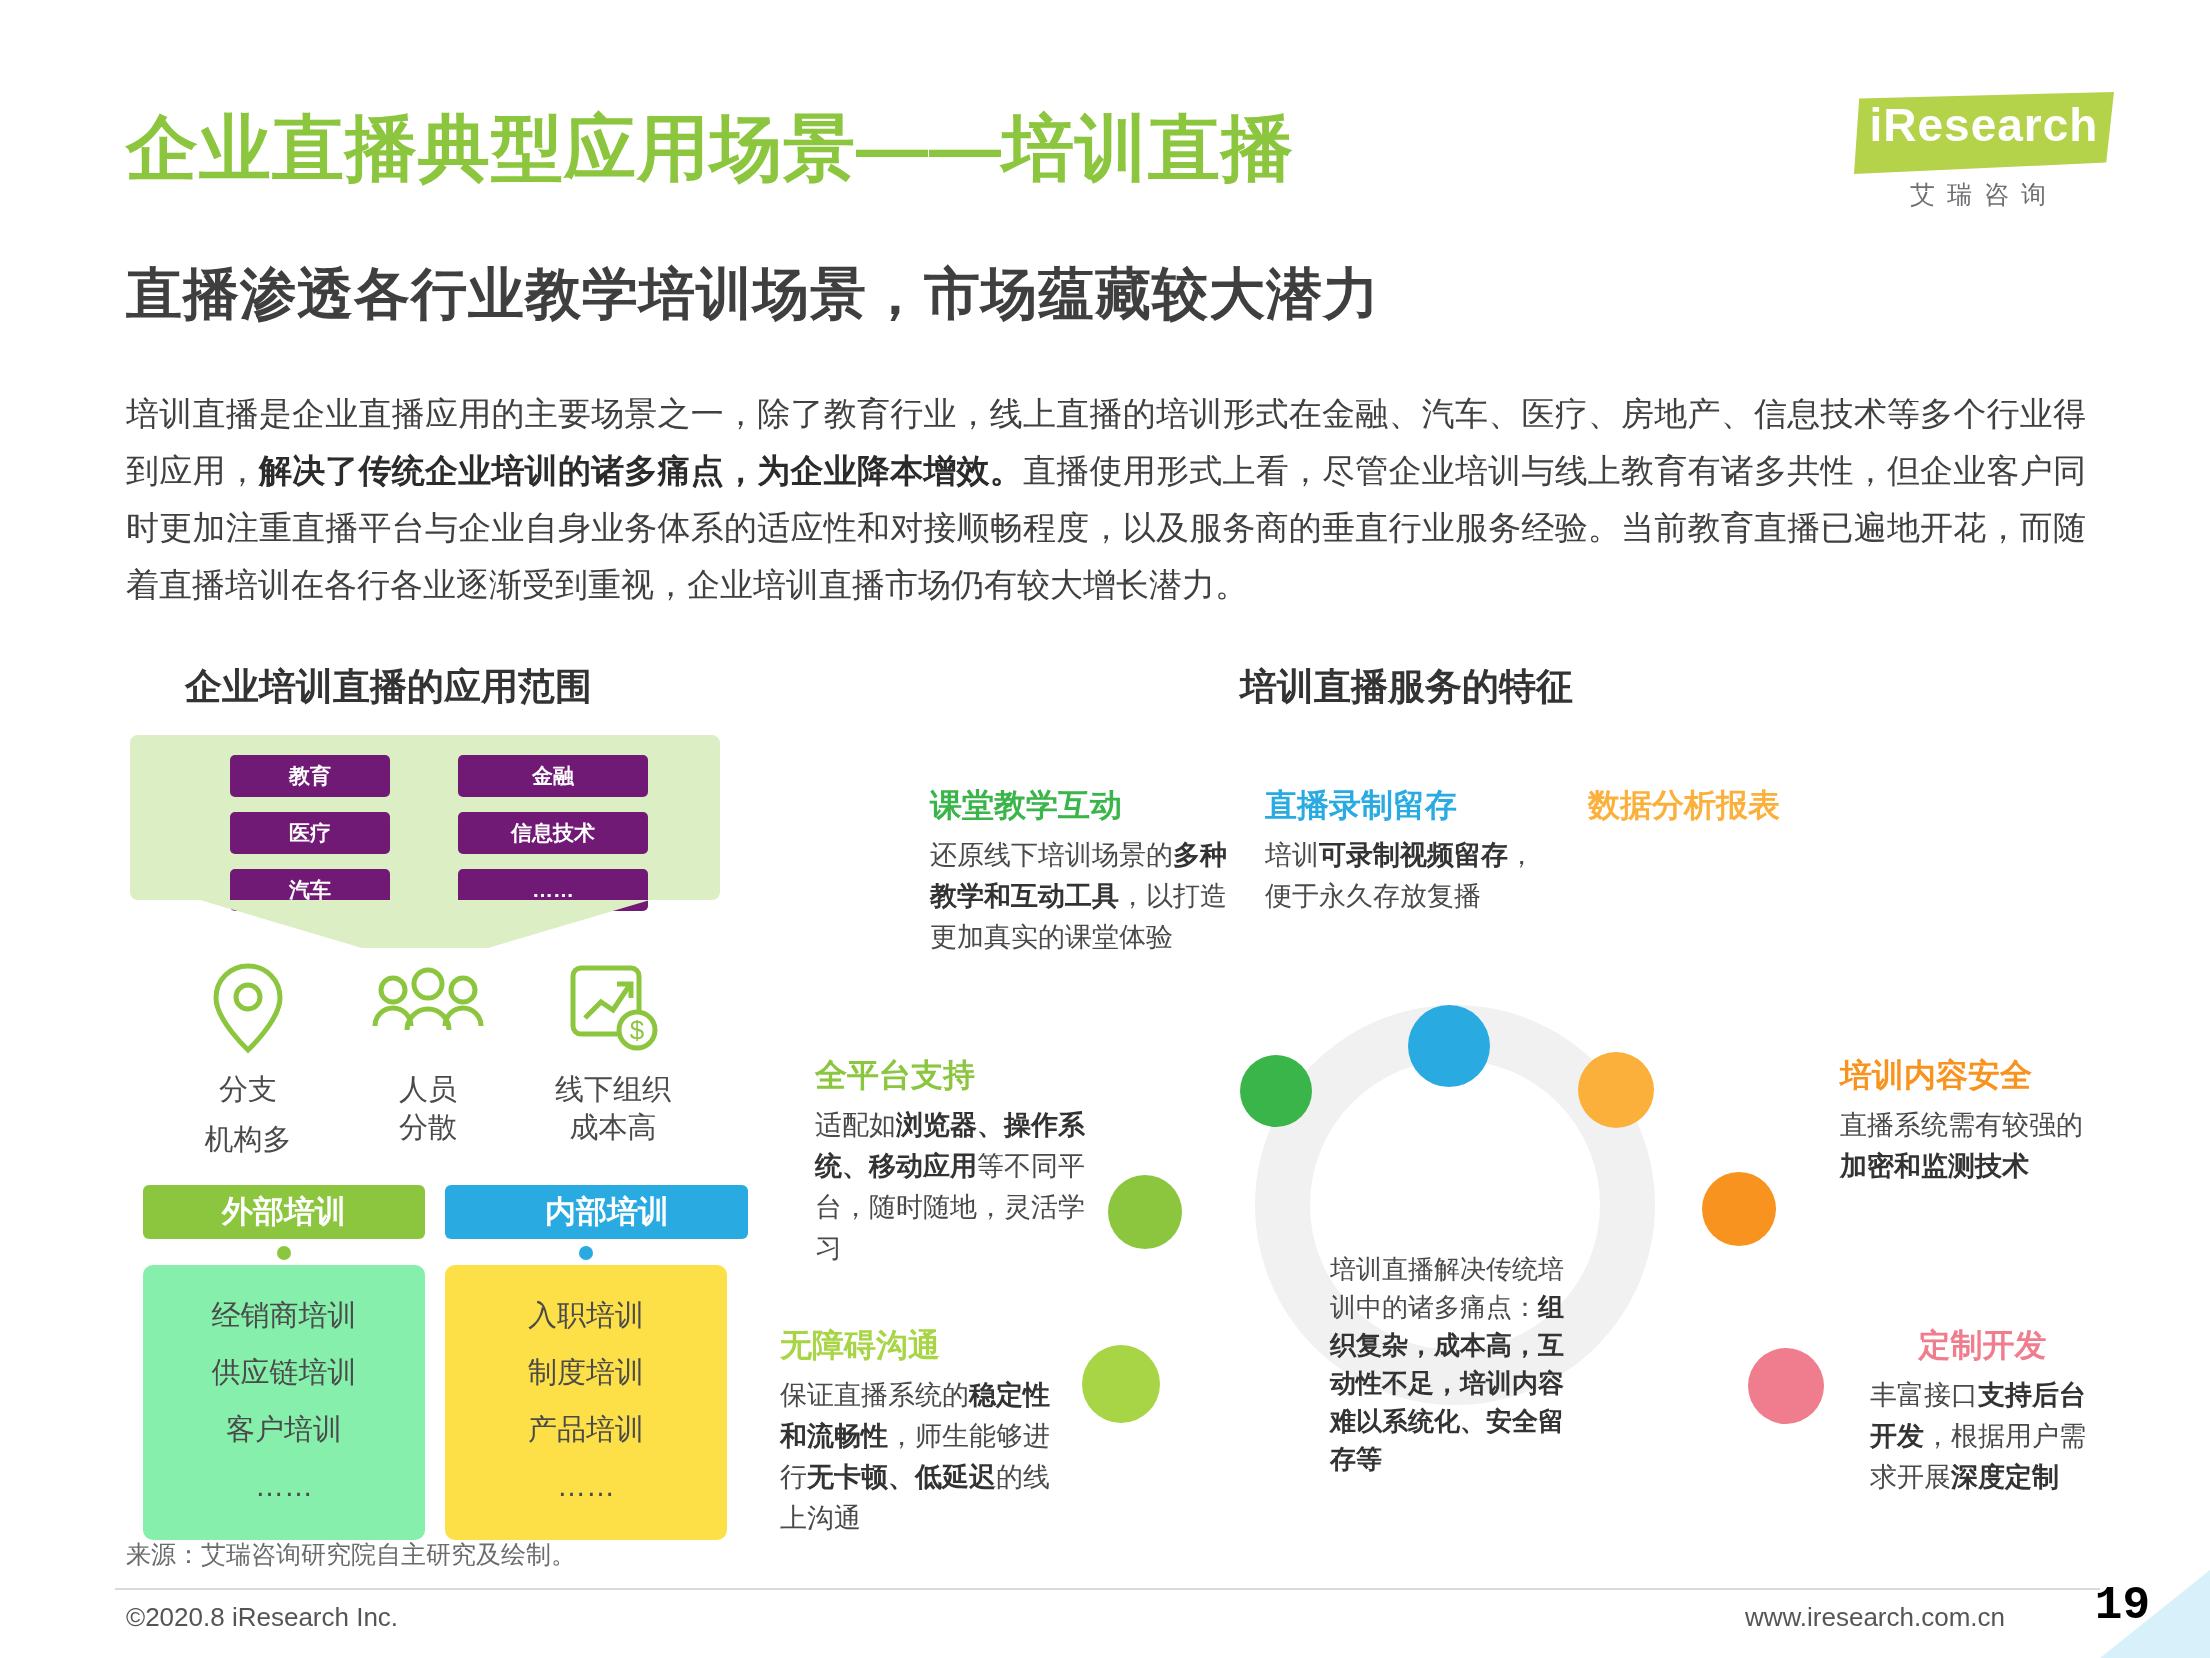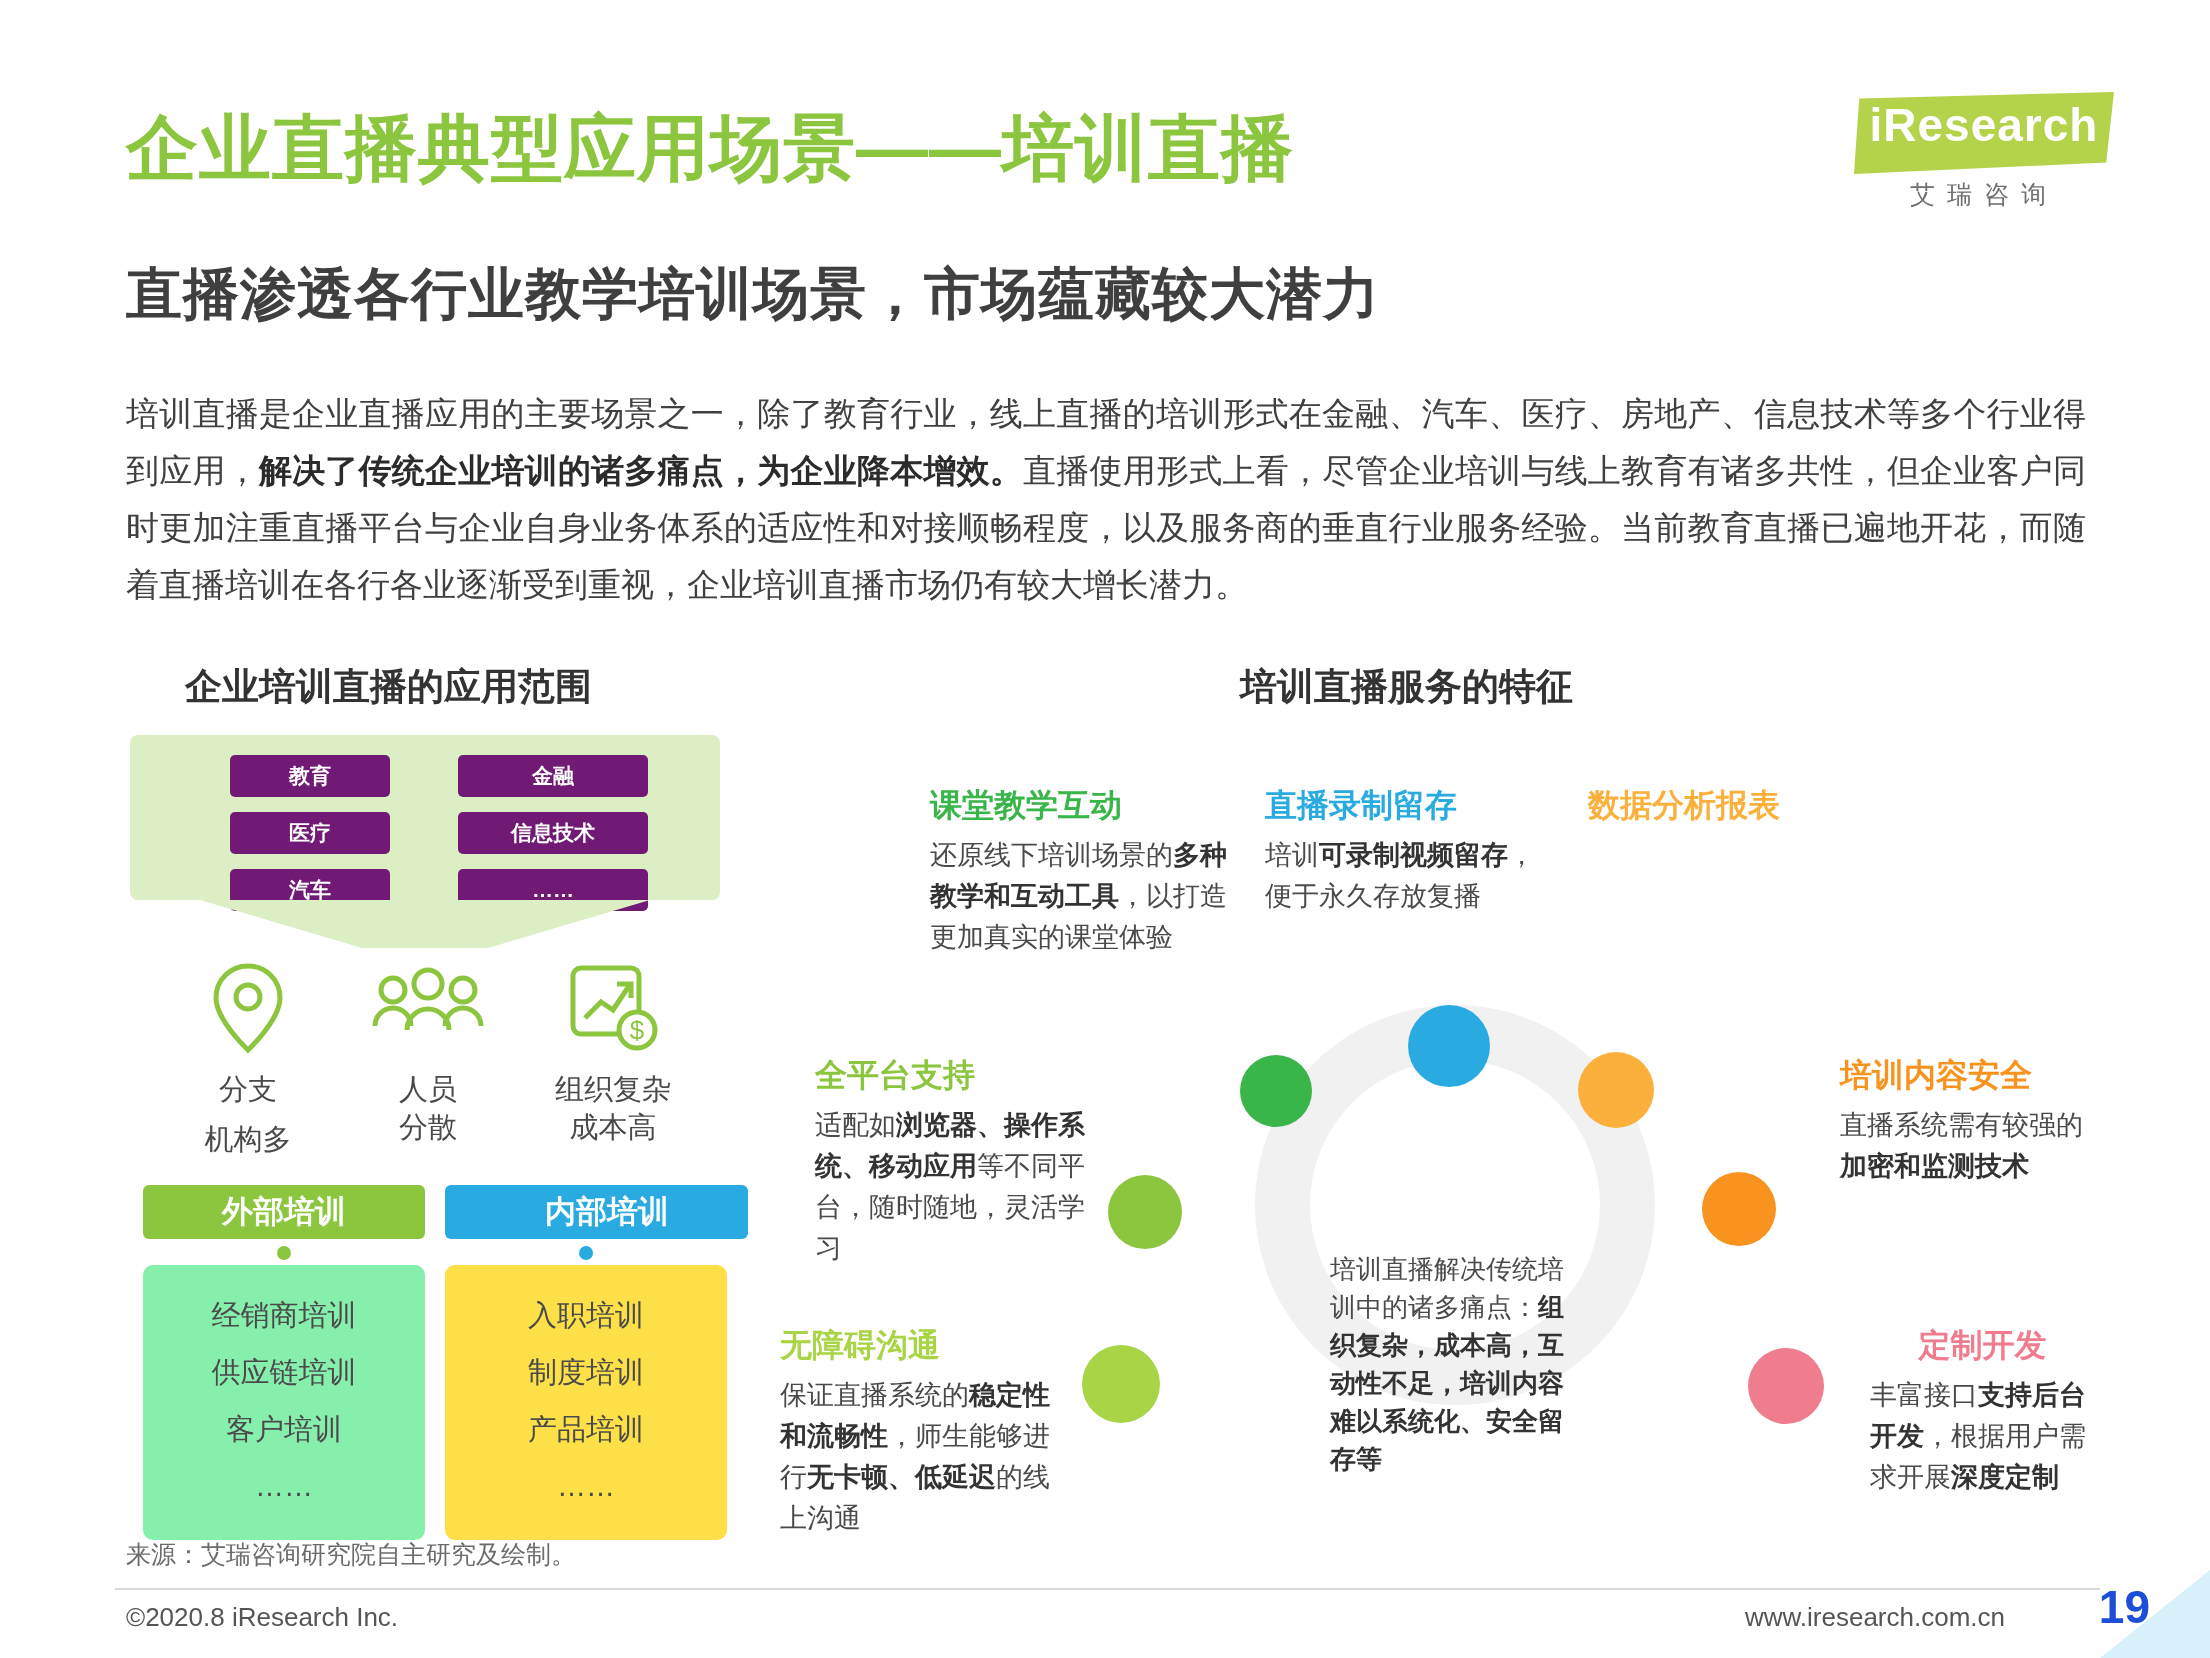--- a/index.html
+++ b/index.html
@@ -130,21 +130,21 @@
   
   .source{
     position:absolute;left:126px;top:1538px;font-size:25px;color:#6b6b6b;
   }
   .footer-line{
     position:absolute;left:115px;top:1588px;width:1985px;height:2px;background:#d9d9d9;
   }
   .copy{position:absolute;left:126px;top:1602px;font-size:26px;color:#555;}
   .url{position:absolute;right:205px;top:1602px;font-size:26px;color:#555;}
   .pagenum{
-    position:absolute;right:60px;top:1580px;font-size:46px;color:#1d4ed8;font-weight:bold;
+    position:absolute;right:60px;top:1580px;font-size:46px;color:#000000;font-weight:bold;font-family:Liberation Mono, monospace;
   }
   .corner{
     position:absolute;right:0;top:1570px;width:110px;height:88px;
     background:#29abe2;
     clip-path:polygon(100% 0,100% 100%,0 100%);
     opacity:.18;
   }
 </style>
 </head>
 <body>
@@ -202,21 +202,21 @@
     </div>
 
     <div class="icon-cell" style="left:385px;top:0;">
       <svg width="96" height="96" viewBox="0 0 96 96">
         <rect x="8" y="8" width="66" height="66" rx="8" fill="none" stroke="#8cc63f" stroke-width="5"></rect>
         <polyline points="20,58 36,42 48,50 64,26" fill="none" stroke="#8cc63f" stroke-width="5"></polyline>
         <polyline points="52,24 66,24 66,38" fill="none" stroke="#8cc63f" stroke-width="5"></polyline>
         <circle cx="72" cy="70" r="18" fill="#fff" stroke="#8cc63f" stroke-width="5"></circle>
         <text x="72" y="79" font-size="26" text-anchor="middle" fill="#8cc63f" font-family="Liberation Sans, sans-serif">$</text>
       </svg>
-      <div class="icon-cap">组织复杂</div>
+      <div class="icon-cap">线下组织</div>
       <div class="icon-cap" style="margin-top:0">成本高</div>
     </div>
   </div>
 
   <div class="pill green" style="left:143px;top:1185px;width:282px;">外部培训</div>
   <div class="pill blue" style="left:445px;top:1185px;width:282px;padding-left:21px;">内部培训</div>
   <div class="pill-dot" style="left:277px;top:1246px;background:#8cc63f;"></div>
   <div class="pill-dot" style="left:579px;top:1246px;background:#29abe2;"></div>
 
   <div class="panel cream" style="left:143px;top:1265px;height:275px;">

